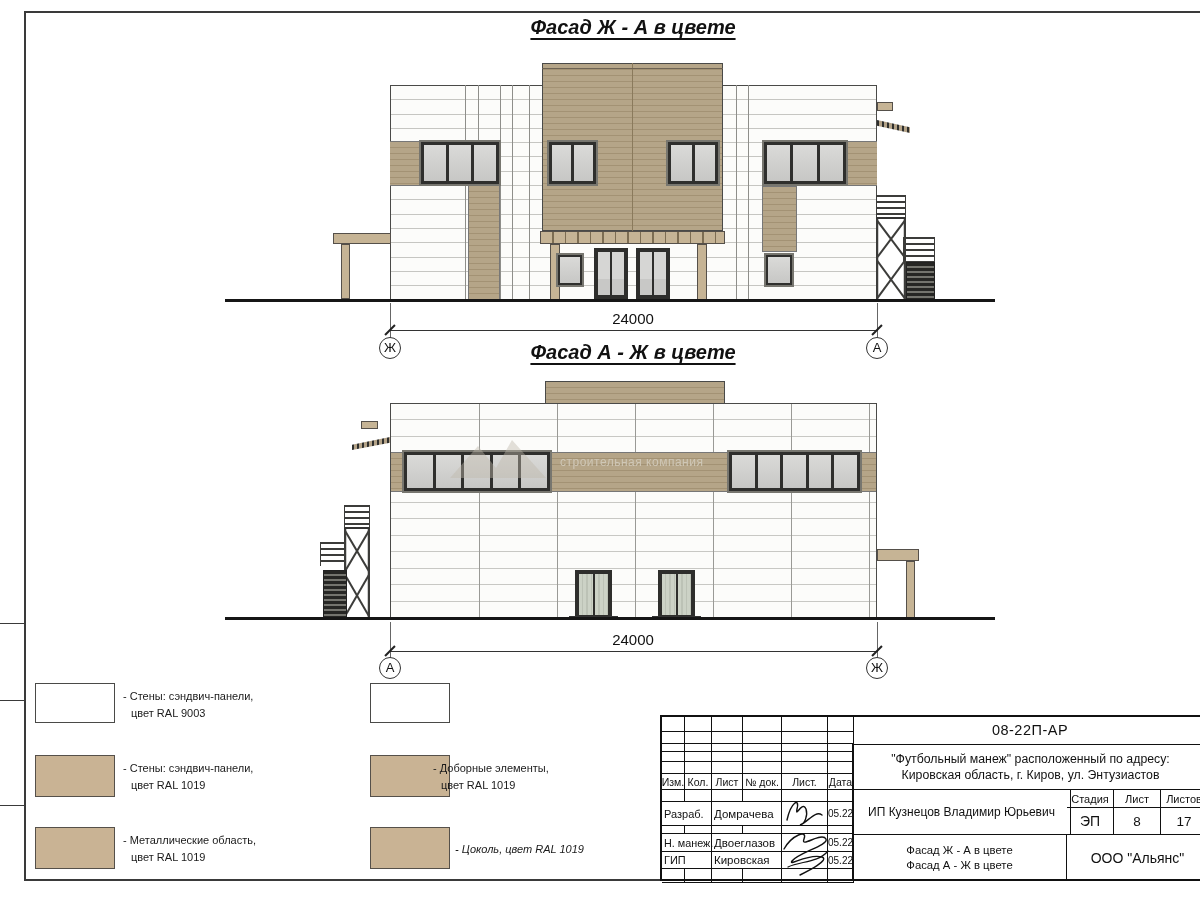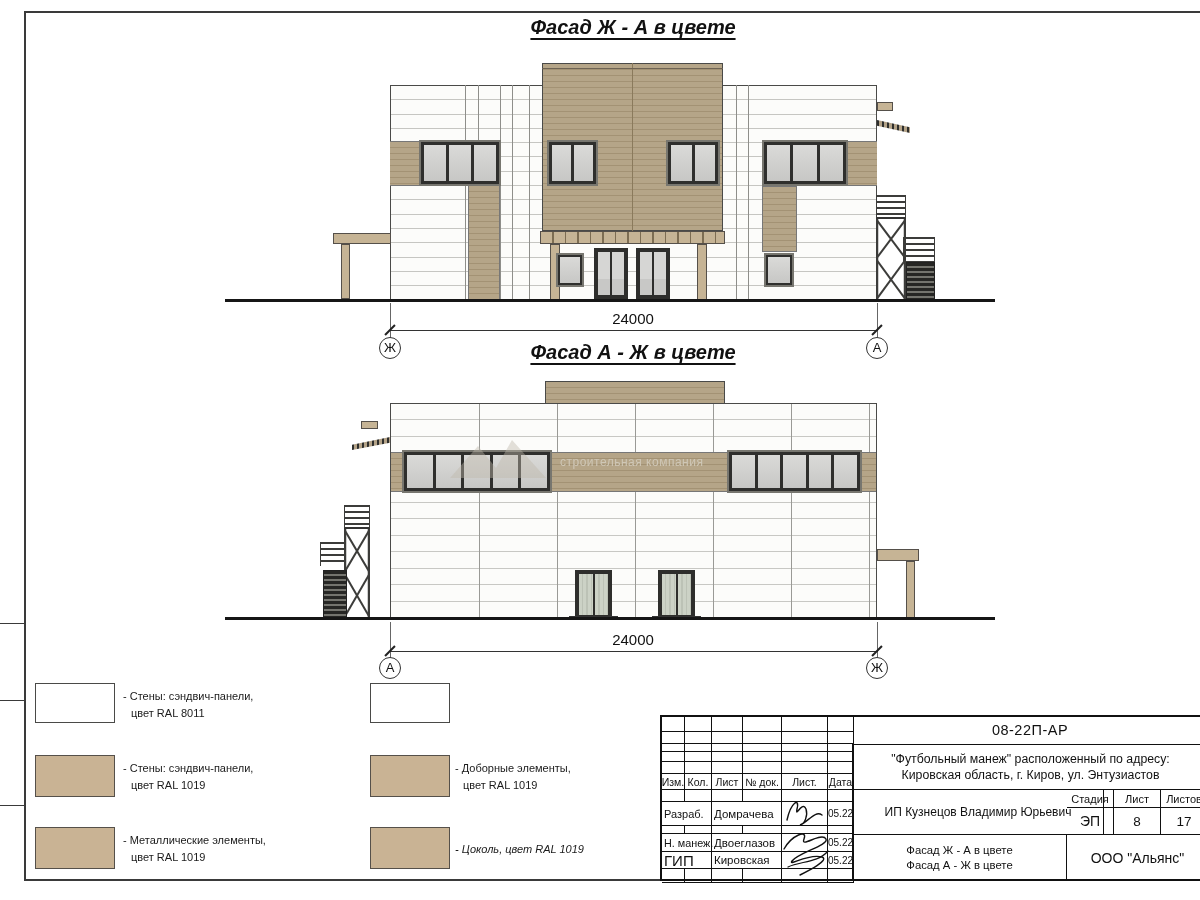--- a/index.html
+++ b/index.html
@@ -230,35 +230,35 @@
   <div class="abs dimline" style="left:390px;top:651px;width:488px;"></div>
   <div class="abs tick" style="left:383px;top:650px;"></div>
   <div class="abs tick" style="left:870px;top:650px;"></div>
   <div class="abs dimtxt" style="left:593px;top:631px;width:80px;">24000</div>
   <div class="abs axis" style="left:379px;top:657px;">А</div>
   <div class="abs axis" style="left:866px;top:657px;">Ж</div>
 
   <div class="abs sww" style="left:35px;top:683px;width:80px;height:40px;"></div>
   <div class="abs legtxt" style="left:123px;top:688px;width:240px;">
     <div>- Стены: сэндвич-панели,</div>
-    <div class="l2">цвет RAL 8011</div>
+    <div class="l2">цвет RAL 9003</div>
   </div>
   <div class="abs swt" style="left:35px;top:755px;width:80px;height:42px;"></div>
   <div class="abs legtxt" style="left:123px;top:760px;width:240px;">
     <div>- Стены: сэндвич-панели,</div>
     <div class="l2">цвет RAL 1019</div>
   </div>
   <div class="abs swt" style="left:35px;top:827px;width:80px;height:42px;"></div>
   <div class="abs legtxt" style="left:123px;top:832px;width:240px;">
-    <div>- Металлические элементы,</div>
+    <div>- Металлические область,</div>
     <div class="l2">цвет RAL 1019</div>
   </div>
   <div class="abs sww" style="left:370px;top:683px;width:80px;height:40px;"></div>
   <div class="abs swt" style="left:370px;top:755px;width:80px;height:42px;"></div>
-  <div class="abs legtxt" style="left:455px;top:760px;width:240px;">
+  <div class="abs legtxt" style="left:433px;top:760px;width:240px;">
     <div>- Доборные элементы,</div>
     <div class="l2">цвет RAL 1019</div>
   </div>
   <div class="abs swt" style="left:370px;top:827px;width:80px;height:42px;"></div>
   <div class="abs legtxt" style="left:455px;top:841px;width:240px;font-style:italic;">
     <div>- Цоколь, цвет RAL 1019</div>
   </div>
 
   <div class="abs tb-outer" style="left:660px;top:715px;width:548px;height:166px;"></div>
 
@@ -312,21 +312,21 @@
     <div class="tc"></div>
       <div class="tc"></div>
       <div class="tc"></div>
       <div class="tc"></div>
       <div class="tc"></div>
       <div class="tc"></div>
     <div class="tc sp2 lft" style="font-size:10.8px;">Н. манеж.</div>
     <div class="tc sp2 lft" style="font-size:11.5px;">Двоеглазов</div>
     <div class="tc"></div>
     <div class="tc" style="font-size:10px;">05.22</div>
-    <div class="tc sp2 lft" style="font-size:15px;">ГИП</div>
+    <div class="tc sp2 lft" style="font-size:11px;">ГИП</div>
     <div class="tc sp2 lft" style="font-size:11.5px;">Кировская</div>
     <div class="tc"></div>
     <div class="tc" style="font-size:10px;">05.22</div>
     <div class="tc"></div>
       <div class="tc"></div>
       <div class="tc"></div>
       <div class="tc"></div>
       <div class="tc"></div>
       <div class="tc"></div>
   </div>
@@ -341,21 +341,21 @@
       <path d="M6,22 C14,8 30,2 26,12 C22,22 44,4 48,12 C51,18 20,26 14,34 C10,40 30,26 44,30 C52,33 30,44 22,48" fill="none" stroke="#111" stroke-width="1.4" stroke-linecap="round"></path>
       <path d="M10,40 C22,34 40,36 50,24" fill="none" stroke="#111" stroke-width="1.2" stroke-linecap="round"></path>
     </svg>
   </div>
 
   <div class="abs rcell" style="left:852px;top:715px;width:356px;height:30px;font-size:14.5px;letter-spacing:0.5px;">08-22П-АР</div>
   <div class="abs" style="left:852px;top:745px;width:356px;height:45px;border-bottom:1px solid #111;border-left:1px solid #111;box-sizing:border-box;display:flex;flex-direction:column;align-items:center;justify-content:center;font-size:12.3px;line-height:16px;">
     <div>"Футбольный манеж" расположенный по адресу:</div>
     <div>Кировская область, г. Киров, ул. Энтузиастов</div>
   </div>
-  <div class="abs rcell br" style="left:852px;top:790px;width:252px;height:45px;border-left:1px solid #111;font-size:12px;box-sizing:border-box;">ИП Кузнецов Владимир Юрьевич</div>
+  <div class="abs rcell br" style="left:852px;top:790px;width:219px;height:45px;border-left:1px solid #111;font-size:12px;box-sizing:border-box;">ИП Кузнецов Владимир Юрьевич</div>
   <div class="abs rcell br" style="left:1067px;top:790px;width:47px;height:18px;font-size:11px;box-sizing:border-box;">Стадия</div>
   <div class="abs rcell br" style="left:1114px;top:790px;width:47px;height:18px;font-size:11px;box-sizing:border-box;">Лист</div>
   <div class="abs rcell br" style="left:1161px;top:790px;width:47px;height:18px;font-size:11px;box-sizing:border-box;">Листов</div>
   <div class="abs rcell br" style="left:1067px;top:808px;width:47px;height:27px;font-size:14px;box-sizing:border-box;">ЭП</div>
   <div class="abs rcell br" style="left:1114px;top:808px;width:47px;height:27px;font-size:13.5px;box-sizing:border-box;">8</div>
   <div class="abs rcell br" style="left:1161px;top:808px;width:47px;height:27px;font-size:13.5px;box-sizing:border-box;">17</div>
   <div class="abs" style="left:852px;top:835px;width:215px;height:46px;border-right:1px solid #111;border-left:1px solid #111;box-sizing:border-box;display:flex;flex-direction:column;align-items:center;justify-content:center;font-size:11.3px;line-height:15px;">
     <div>Фасад Ж - А в цвете</div>
     <div>Фасад А - Ж в цвете</div>
   </div>

